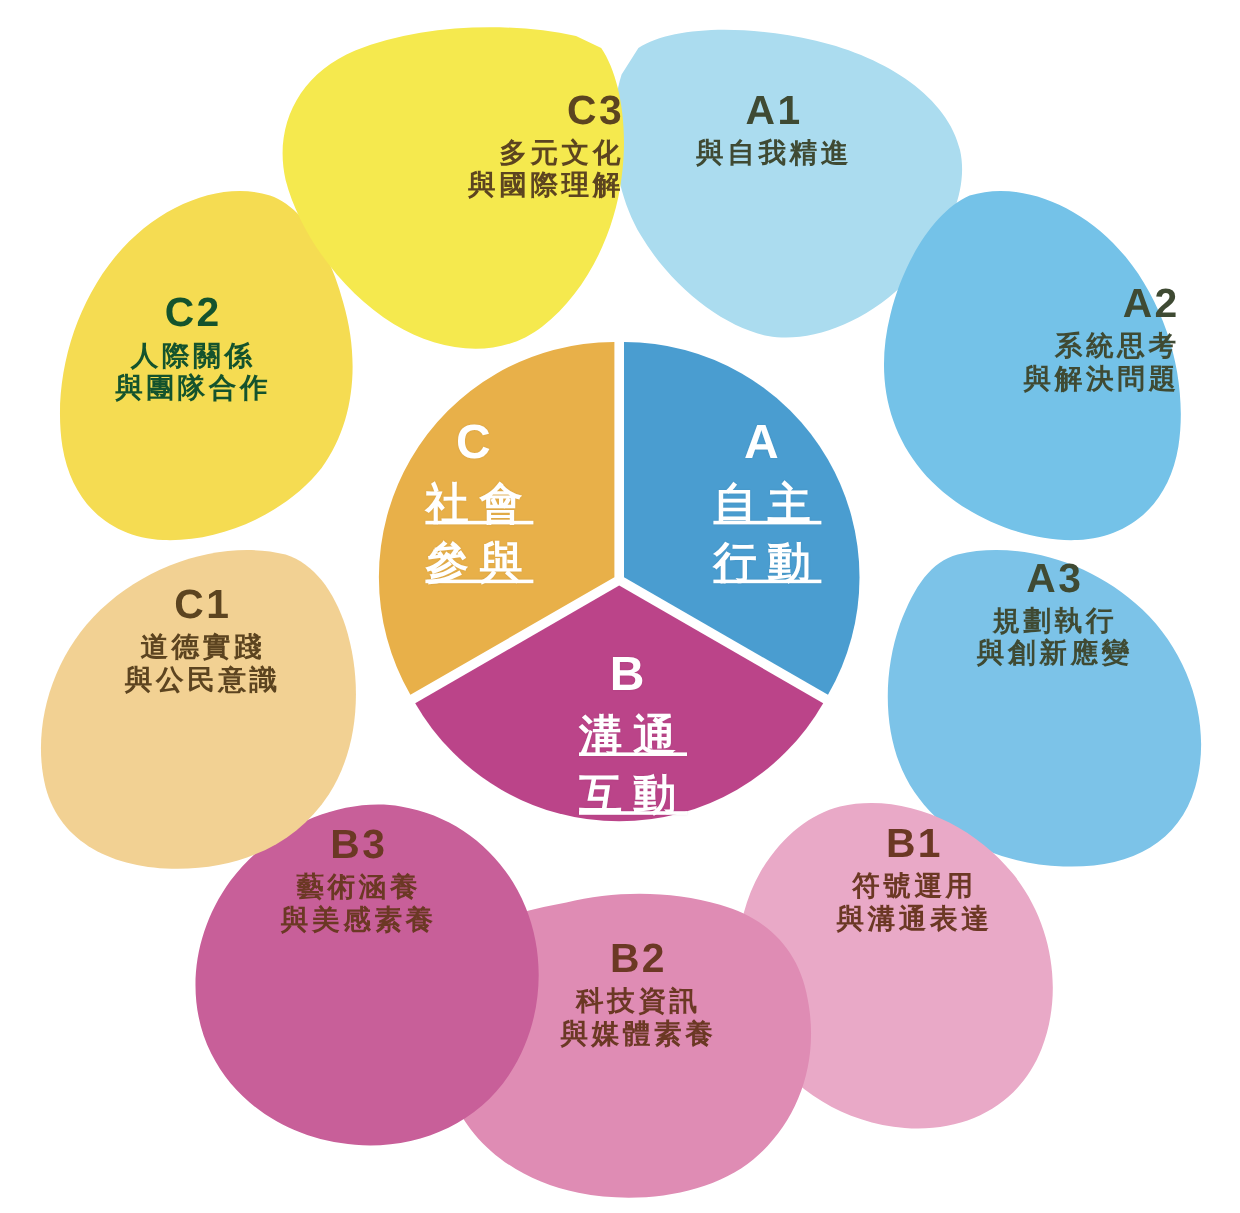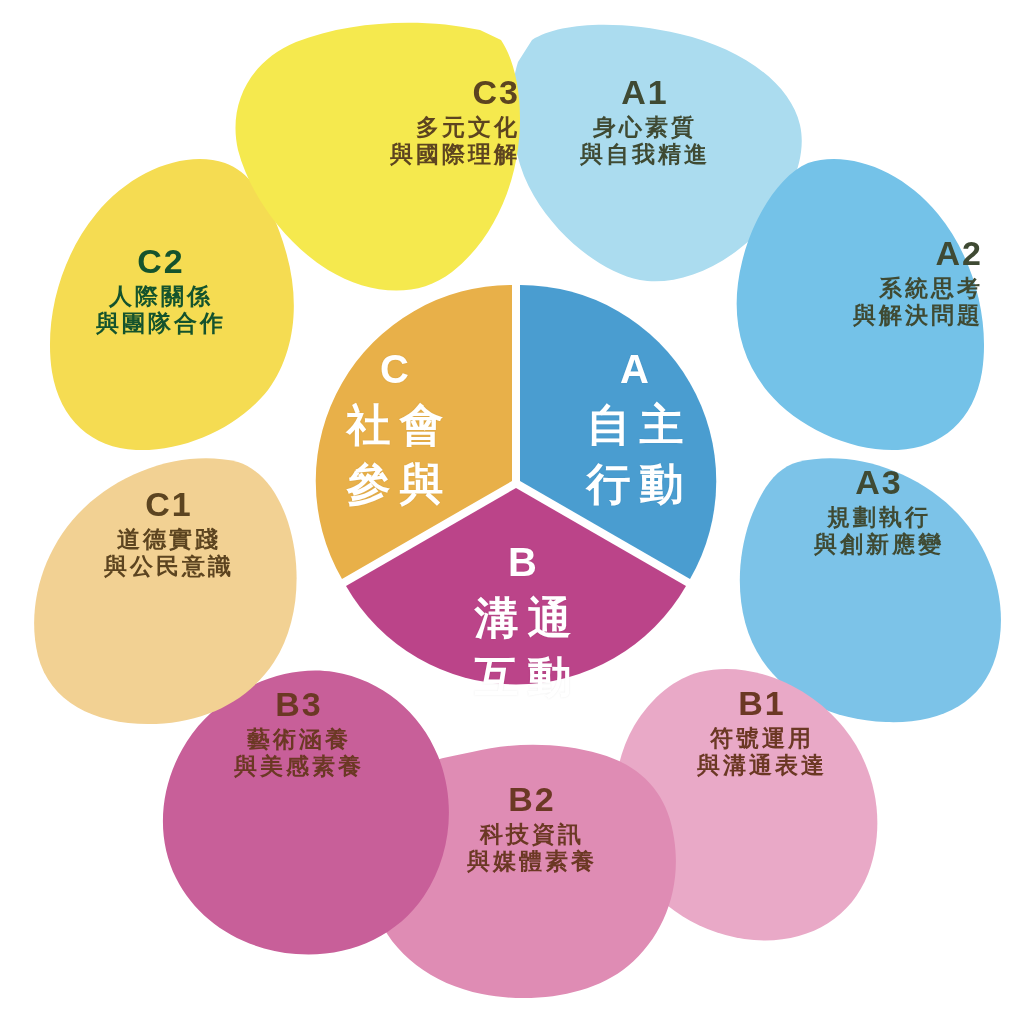--- a/index.html
+++ b/index.html
@@ -62,24 +62,25 @@
   }
   .center-code {
     display: block;
     font-size: 40px;
     font-weight: 700;
     letter-spacing: 1px;
     margin-bottom: 4px;
   }
   .center-line {
     display: block;
-    font-size: 44px;
+    font-size: 36px;
     font-weight: 700;
     letter-spacing: 9px;
     text-indent: 9px;
+    text-decoration: underline;
   }
 
   
   #label-A1 { left: 505px; top: 72px;  width: 280px; }
   #label-A2 { left: 723px; top: 233px; width: 260px; text-align: right; }
   #label-A3 { left: 748px; top: 462px; width: 262px; }
   #label-B1 { left: 632px; top: 683px; width: 260px; }
   #label-B2 { left: 402px; top: 779px; width: 260px; }
   #label-B3 { left: 168px; top: 684px; width: 262px; }
   #label-C1 { left: 38px;  top: 484px; width: 262px; }
@@ -192,21 +193,20 @@
              Z" fill="#bb4489"></path>
 
     <path d="M 342 579
              A 196 196 0 0 1 512 285
              L 512 481
              Z" fill="#e8b049"></path>
   </svg>
 
   <div class="petal-label t-blue" id="label-A1" style="color: rgb(63, 74, 51);">
     <span class="petal-code">A1</span>
-    <span class="petal-line">身心素質</span>
     <span class="petal-line">與自我精進</span>
   </div>
 
   <div class="petal-label t-blue" id="label-A2" style="color: rgb(63, 74, 51);">
     <span class="petal-code">A2</span>
     <span class="petal-line">系統思考</span>
     <span class="petal-line">與解決問題</span>
   </div>
 
   <div class="petal-label t-blue" id="label-A3" style="color: rgb(63, 74, 51);">

